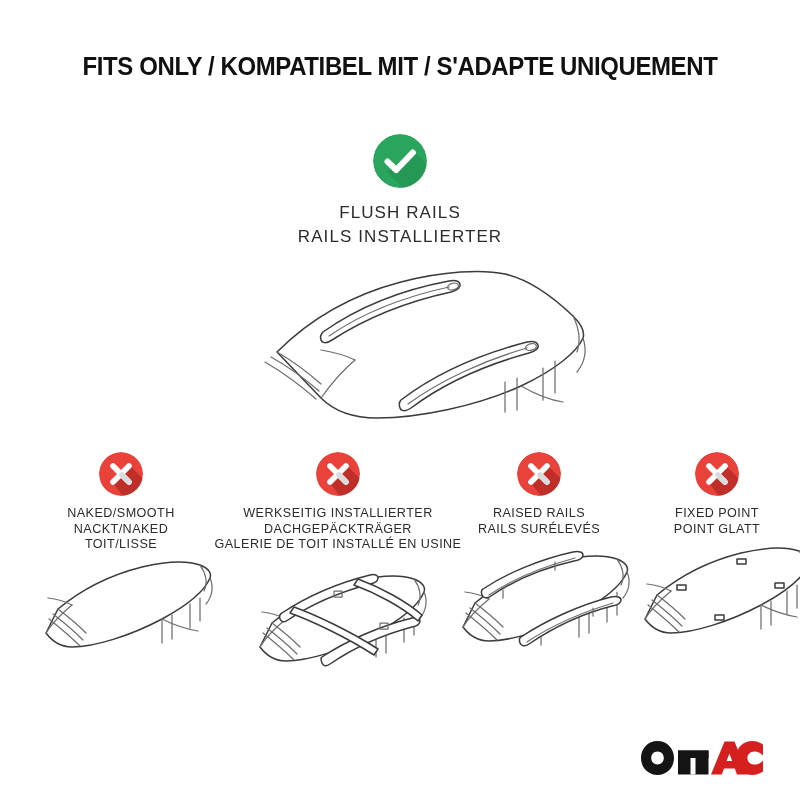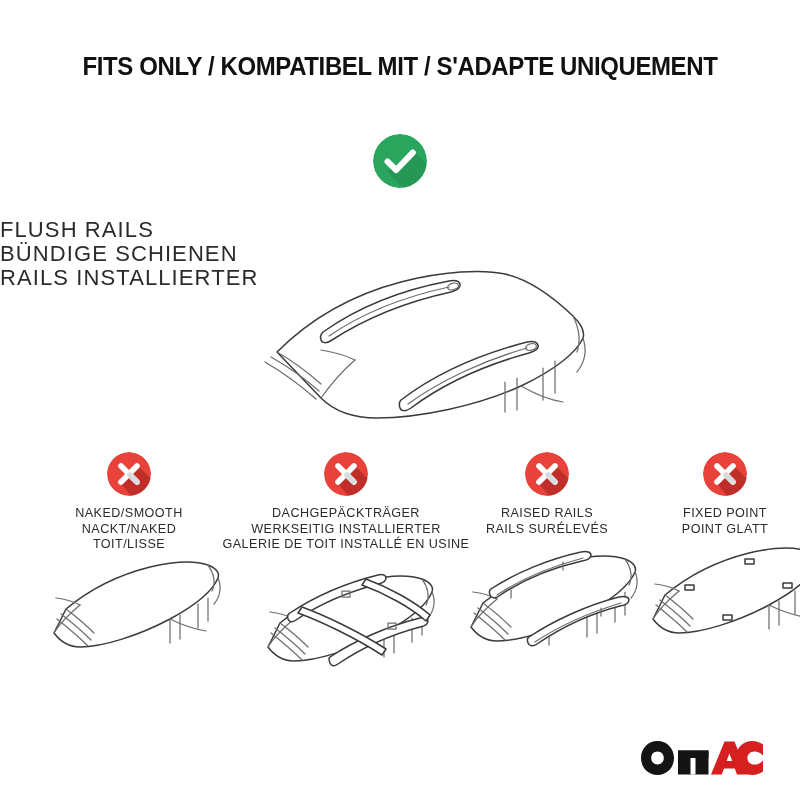--- a/index.html
+++ b/index.html
@@ -45,43 +45,44 @@
   }
   .badge {
     position: relative;
     border-radius: 50%;
     overflow: hidden;
     display: block;
   }
   .badge svg { display: block; }
 
   #approved-label {
-    margin-top: 30px;
-    font-size: 22px;
+    margin-top: 13px;
+    text-align: center;
+    font-size: 17px;
     line-height: 24px;
     font-weight: 400;
     letter-spacing: 1.1px;
     color: #2b2b2b;
   }
   #approved-label div { white-space: nowrap; }
 
   #approved-illustration {
     position: absolute;
     top: 126px;
     left: 0;
     width: 800px;
     display: flex;
     justify-content: center;
   }
 
   
   #options-row {
     position: absolute;
     top: 452px;
-    left: 16px;
+    left: 8px;
     width: 656px;
     height: 250px;
     text-decoration: underline;
   }
   .option-col {
     position: absolute;
     top: 0;
   }
   .option-badge-wrap {
     display: flex;
@@ -136,21 +137,20 @@
       <svg width="54" height="54" viewBox="0 0 54 54" aria-hidden="true">
         <circle cx="27" cy="27" r="27" fill="#2AA55E"></circle>
         <path d="M27.5 33.2 L42 18.4 L54 30.6 L54 54 L30 54 L13.5 37.2 Z" fill="#1F8A4C" opacity="0.45"></path>
         <path d="M14.6 27.6 L23.2 36.0 L39.8 18.6" fill="none" stroke="#FFFFFF" stroke-width="6.1" stroke-linecap="round" stroke-linejoin="round"></path>
       </svg>
     </span>
   </div>
 
   <div id="approved-label">
     <div>FLUSH RAILS</div>
-    <div>BÜNDIGE SCHIENEN</div>
     <div>RAILS INSTALLIERTER</div>
   </div>
 
   <div id="approved-illustration">
     <svg class="lineart" width="390" height="165" viewBox="0 0 390 165" aria-hidden="true">
 
       <path class="heavy fillwhite" d="M72 92 C108 56 150 34 196 22 C238 11 278 9 300 14
                C322 19 345 34 368 56
                C376 64 380 72 378 78
                C372 92 350 110 316 126
@@ -248,22 +248,22 @@
           <path d="M22 22 L30.6 13.4 L44 26.8 L44 44 L24 44 L13.4 30.6 Z" fill="#9E1F1C" opacity="0.55"></path>
           <g stroke="#FFFFFF" stroke-width="5.6" stroke-linecap="round">
             <line x1="14" y1="14" x2="30" y2="30"></line>
             <line x1="30" y1="14" x2="14" y2="30"></line>
           </g>
           <line x1="23" y1="23" x2="29.4" y2="29.4" stroke="#D8DCDE" stroke-width="5.6" stroke-linecap="round"></line>
         </svg>
       </span>
     </div>
     <div class="option-label">
+      <div>WERKSEITIG INSTALLIERTER</div>
       <div>DACHGEPÄCKTRÄGER</div>
-      <div>WERKSEITIG INSTALLIERTER</div>
       <div>GALERIE DE TOIT INSTALLÉ EN USINE</div>
     </div>
     <div class="option-illustration">
       <svg class="lineart" width="200" height="126" viewBox="0 0 200 126" aria-hidden="true">
         <path class="heavy fillwhite" d="M34 66 C58 46 86 32 118 24 C144 18 164 18 176 22
                  C184 25 188 30 186 35
                  C181 47 164 62 138 76
                  C106 93 70 104 48 104
                  C36 104 28 98 22 90 Z"></path>
         <path d="M22 90 C28 80 36 72 48 62"></path>

